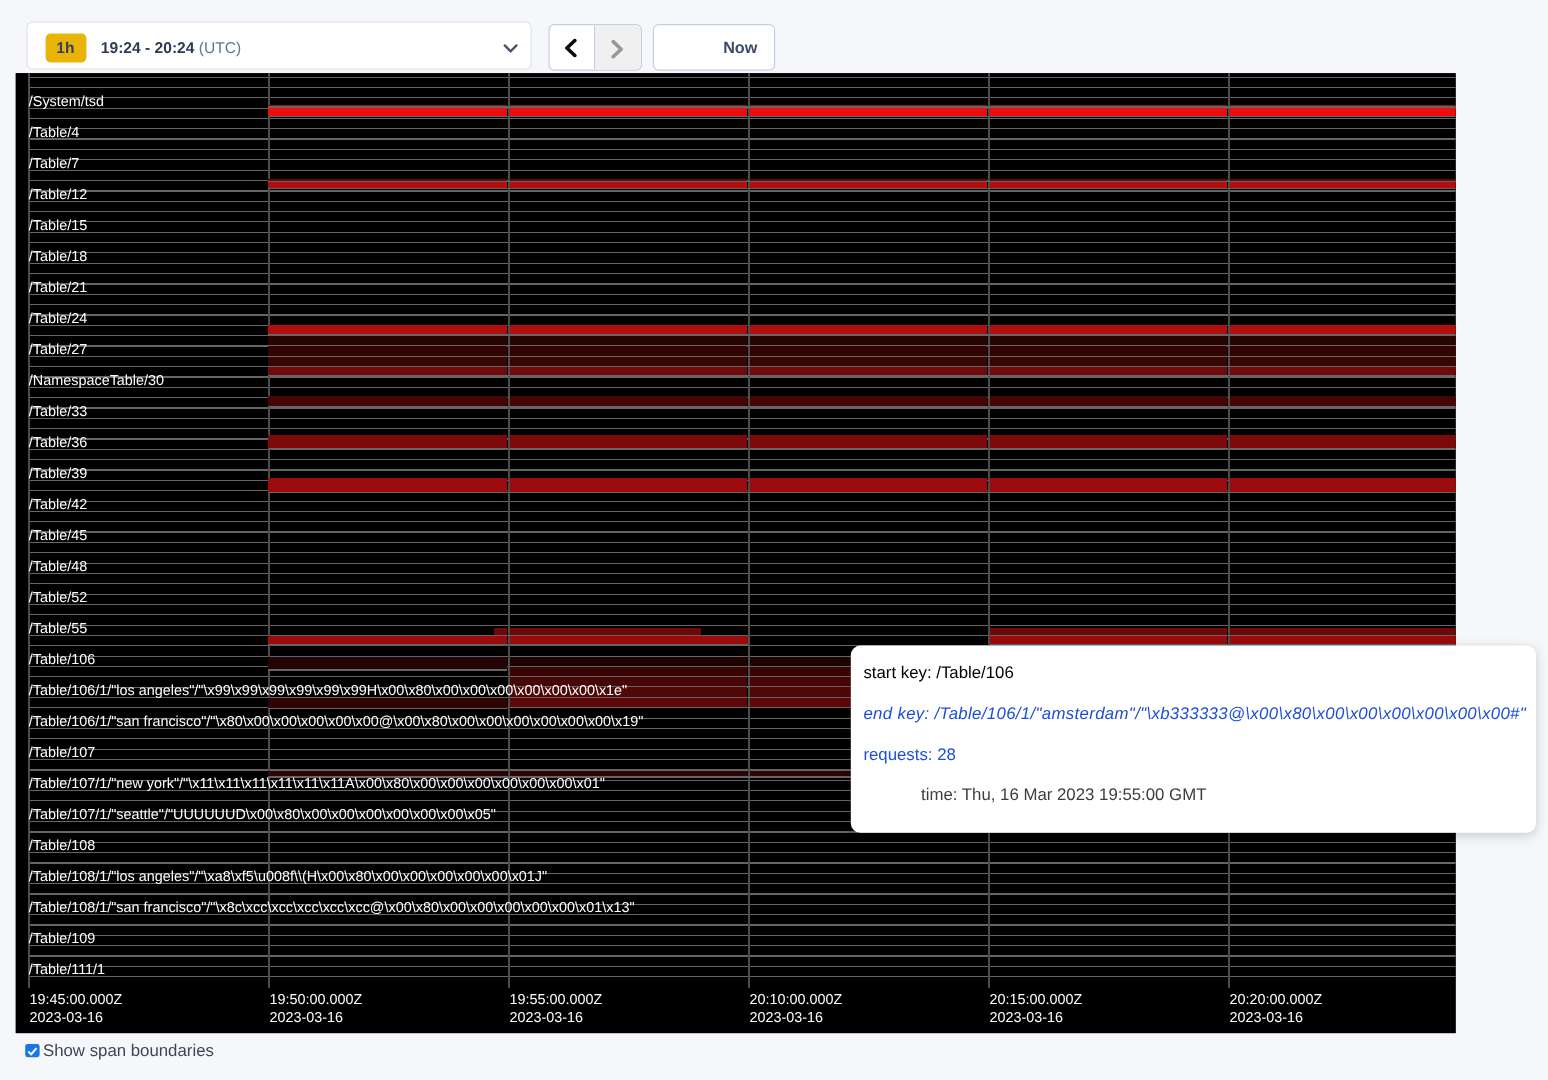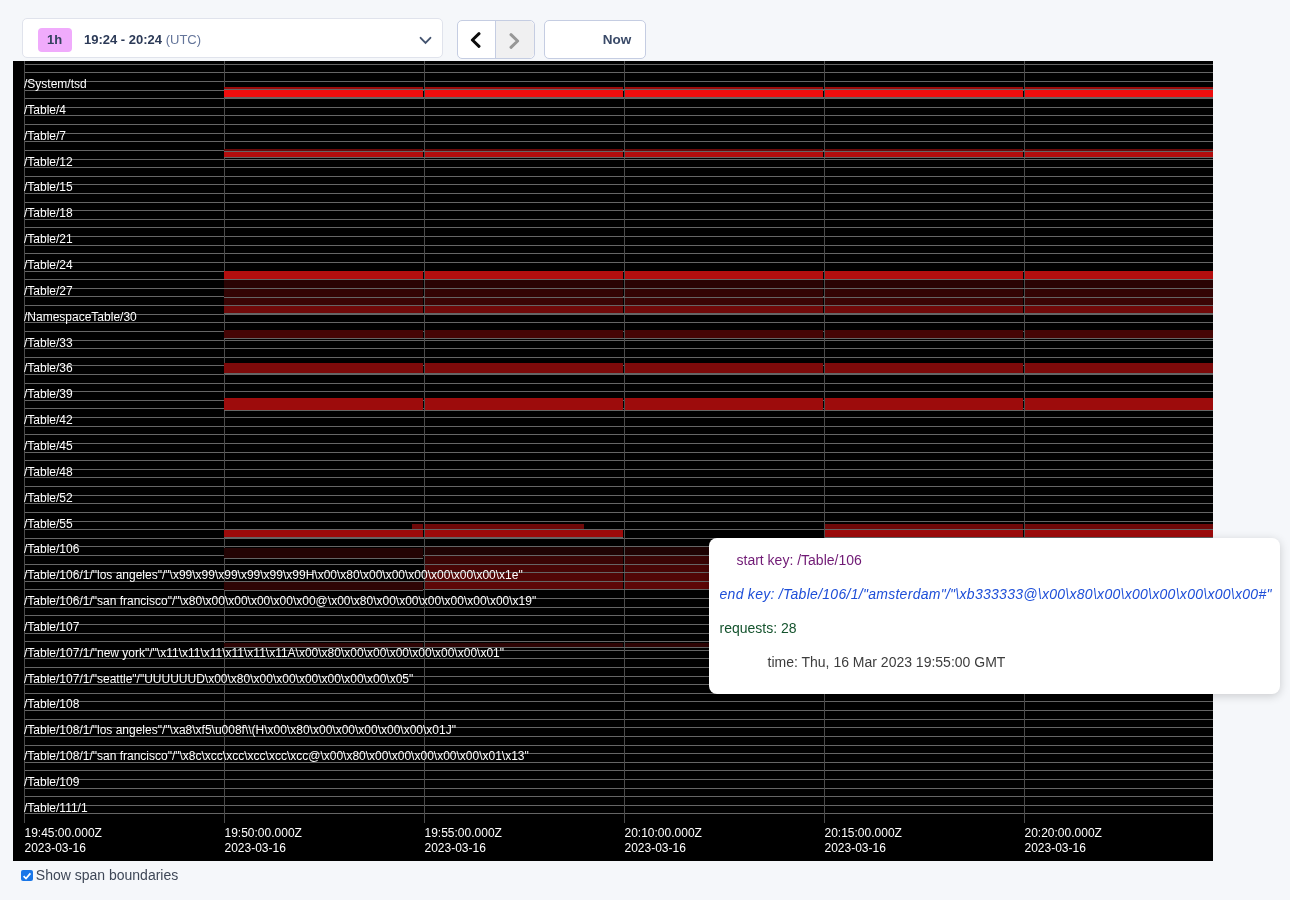--- a/index.html
+++ b/index.html
@@ -2,21 +2,21 @@
 <html><head><meta charset="utf-8">
 <style>
   html,body{margin:0;padding:0;width:1290px;height:900px;background:#f5f7fa;overflow:hidden;
     font-family:"Liberation Sans", sans-serif;}
   body{will-change:transform;}
   .abs{position:absolute;}
 </style></head>
 <body>
 
 <div class="abs" style="left:22px;top:18px;width:419px;height:38px;background:#fff;border:1px solid #e0e3ec;border-radius:5px;"></div>
-<div class="abs" style="left:37.5px;top:28px;width:34px;height:24px;background:#f0abfc;border-radius:4px;text-align:center;line-height:24px;font-size:13px;font-weight:bold;color:#33415e;">1h</div>
+<div class="abs" style="left:37.5px;top:28px;width:34px;height:24px;background:#eab308;border-radius:4px;text-align:center;line-height:24px;font-size:13px;font-weight:bold;color:#33415e;">1h</div>
 <div class="abs" style="left:84px;top:31.5px;font-size:13px;font-weight:bold;color:#2c3a57;">19:24 - 20:24 <span style="font-weight:normal;color:#64759a;">(UTC)</span></div>
 <svg class="abs" style="left:418.5px;top:35.5px;" width="13" height="9" viewBox="0 0 13 9">
     <polyline points="1.6,1.8 6.5,6.8 11.4,1.8" fill="none" stroke="#43536f" stroke-width="1.9" stroke-linecap="round"></polyline>
   </svg>
 
 <div class="abs" style="left:456.7px;top:19.6px;width:76.2px;height:37.4px;border:1px solid #c5cde2;border-radius:5px;background:#fff;"></div>
 <div class="abs" style="left:495.1px;top:20.6px;width:38px;height:37.4px;background:#f0f0f1;border-left:1px solid #c5cde2;border-radius:0 5px 5px 0;"></div>
 <svg class="abs" style="left:470.4px;top:32.1px;" width="11" height="16" viewBox="0 0 11 16">
     <polyline points="9,1.7 2.4,8 9,14.3" fill="none" stroke="#0c0c0c" stroke-width="3" stroke-linecap="round" stroke-linejoin="round"></polyline>
   </svg>
@@ -282,22 +282,22 @@
 <text x="611.5" y="775.5" font-size="12" fill="#fff" font-family="Liberation Sans, sans-serif">20:10:00.000Z</text>
 <text x="611.5" y="790.5" font-size="12" fill="#fff" font-family="Liberation Sans, sans-serif">2023-03-16</text>
 <text x="811.5" y="775.5" font-size="12" fill="#fff" font-family="Liberation Sans, sans-serif">20:15:00.000Z</text>
 <text x="811.5" y="790.5" font-size="12" fill="#fff" font-family="Liberation Sans, sans-serif">2023-03-16</text>
 <text x="1011.5" y="775.5" font-size="12" fill="#fff" font-family="Liberation Sans, sans-serif">20:20:00.000Z</text>
 <text x="1011.5" y="790.5" font-size="12" fill="#fff" font-family="Liberation Sans, sans-serif">2023-03-16</text>
 </svg>
 </div>
 
 <div class="abs" style="left:709px;top:538px;width:571px;height:156px;background:#fff;border-radius:8px;box-shadow:0 2px 10px rgba(0,0,0,0.18);"></div>
-<div class="abs" style="left:719.5px;top:552px;font-size:14px;color:#701a75;margin-left:17px;">start key: /Table/106</div>
+<div class="abs" style="left:719.5px;top:552px;font-size:14px;color:#000000;">start key: /Table/106</div>
 <div class="abs" style="left:719.5px;top:586px;font-size:14px;letter-spacing:0.28px;color:#1d4ed8;font-style:italic;">end key: /Table/106/1/"amsterdam"/"\xb333333@\x00\x80\x00\x00\x00\x00\x00\x00#"</div>
-<div class="abs" style="left:719.5px;top:620px;font-size:14px;color:#14532d;">requests: 28</div>
+<div class="abs" style="left:719.5px;top:620px;font-size:14px;color:#1d4ed8;">requests: 28</div>
 <div class="abs" style="left:719.5px;top:654px;font-size:14px;color:#3d3d3d;margin-left:48px;">time: Thu, 16 Mar 2023 19:55:00 GMT</div>
 
 <div class="abs" style="left:21px;top:869.5px;width:11.5px;height:11.5px;background:#1976e8;border-radius:2px;"></div>
 <svg class="abs" style="left:21px;top:869.5px;" width="12" height="12" viewBox="0 0 12 12">
     <polyline points="2.6,6.2 5,8.6 9.4,3.4" fill="none" stroke="#fff" stroke-width="1.7"></polyline>
   </svg>
 <div class="abs" style="left:35.8px;top:866.5px;font-size:14px;color:#3e4757;">Show span boundaries</div>
 
 </body></html>

